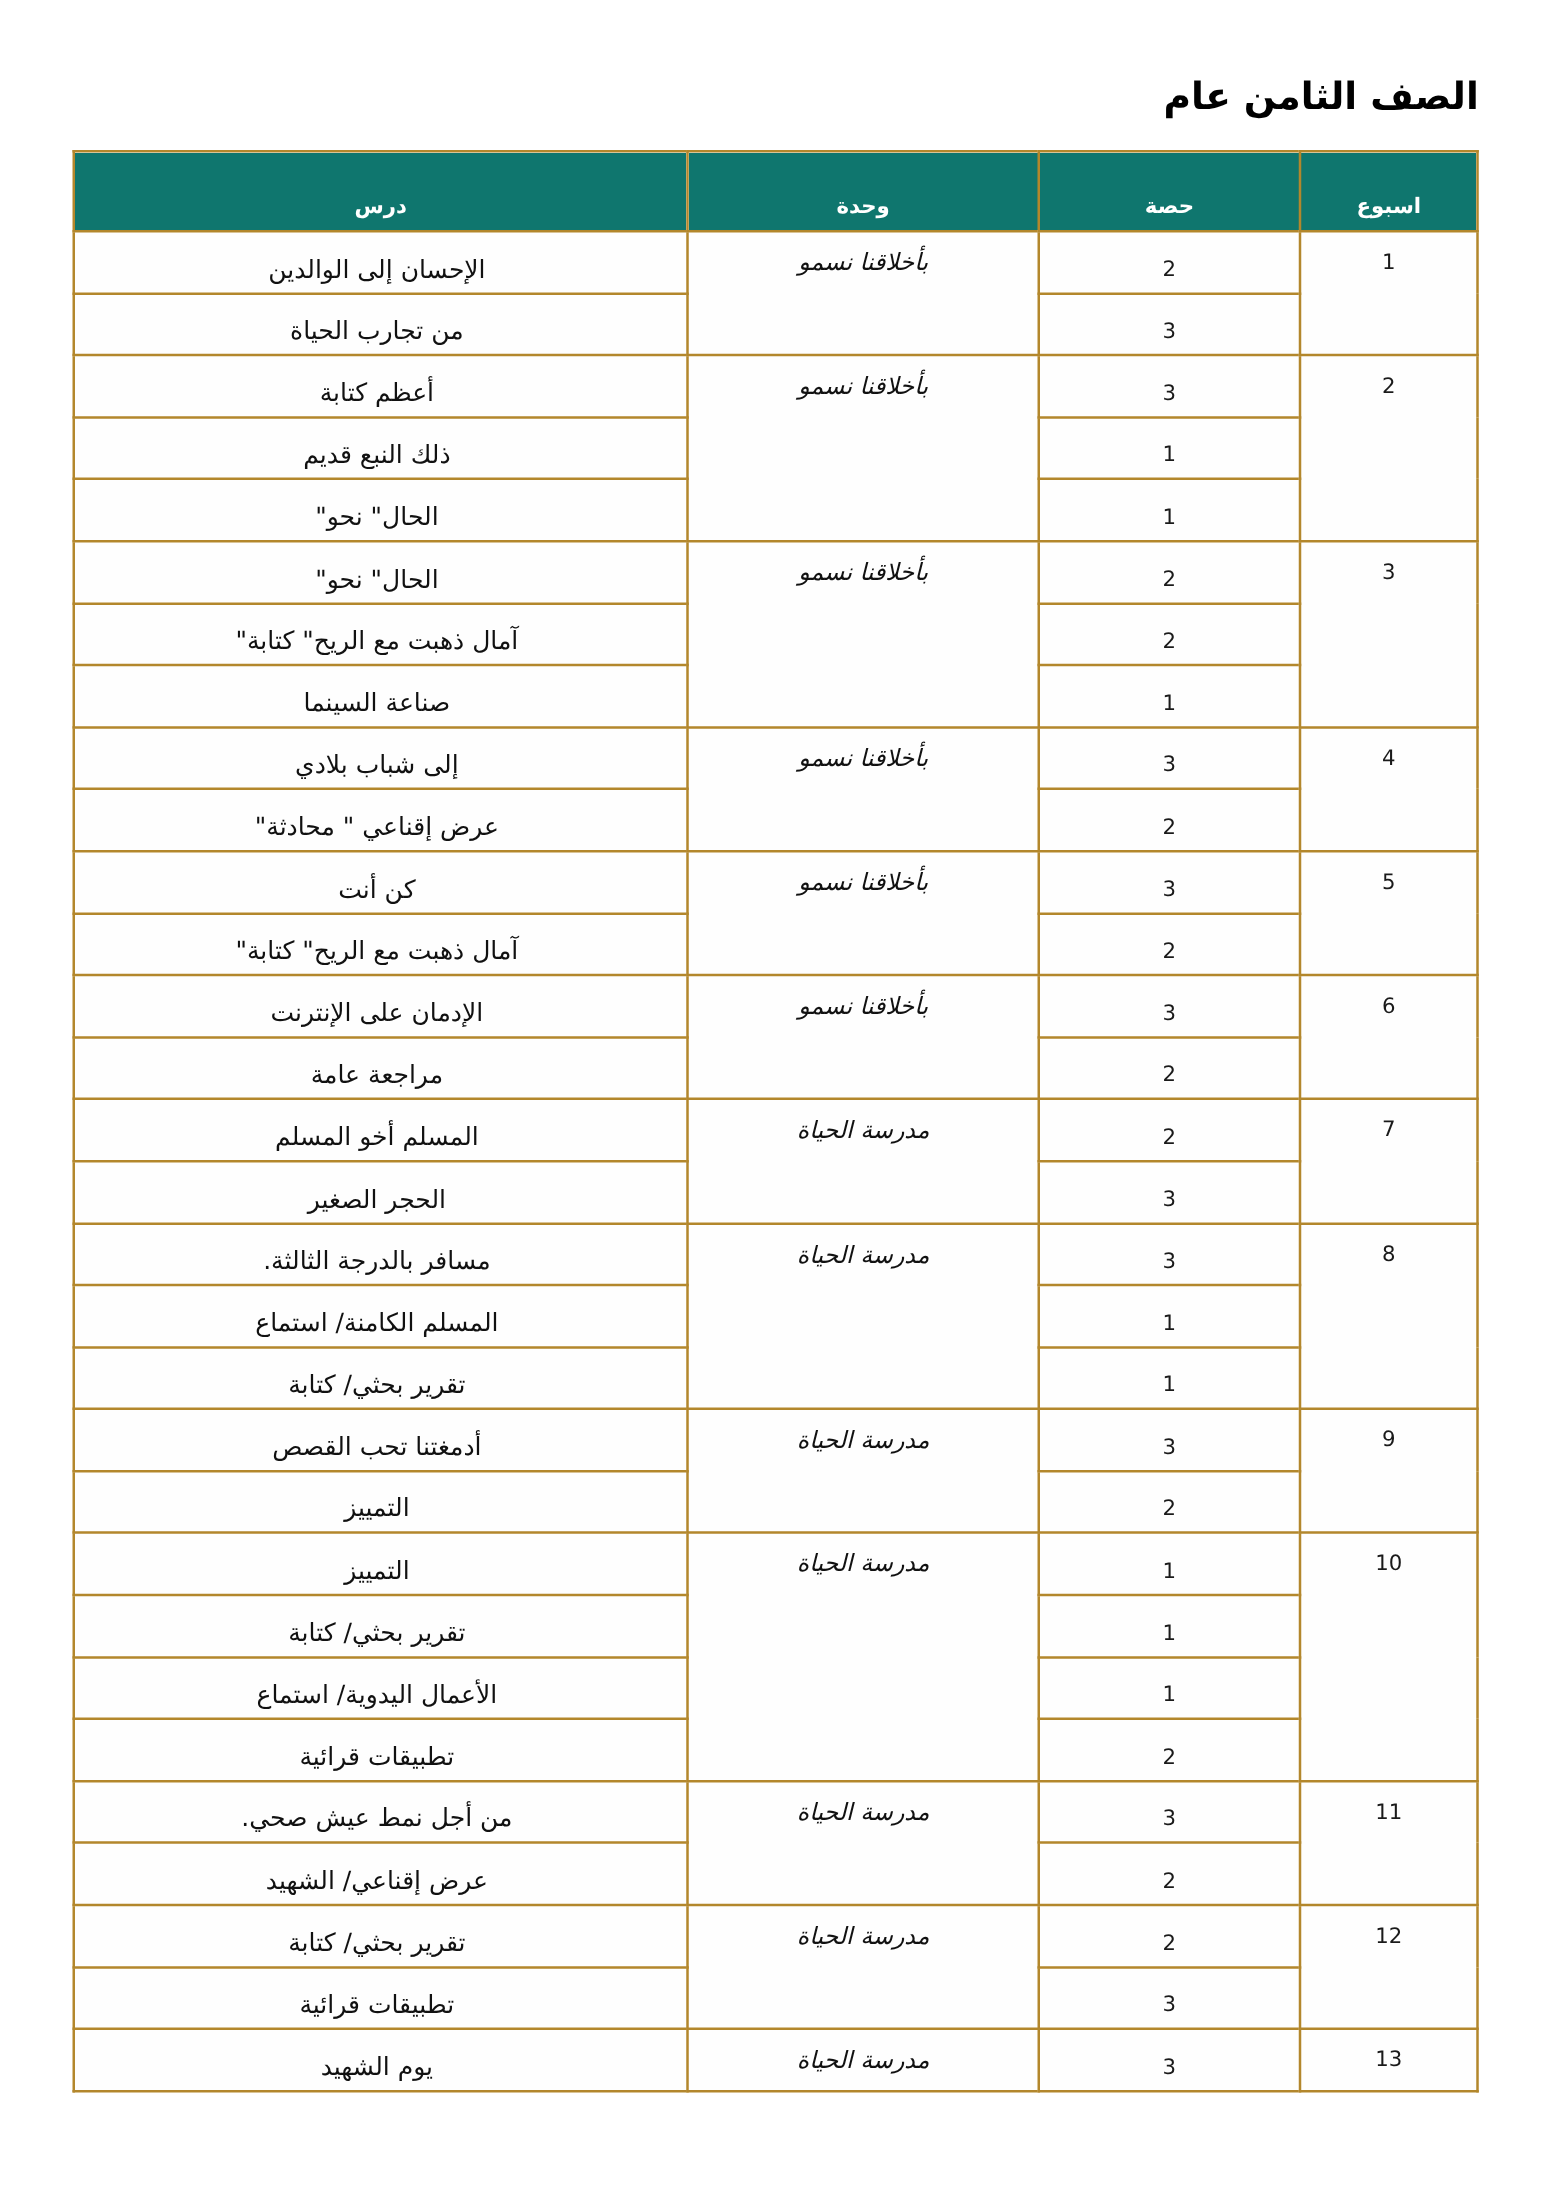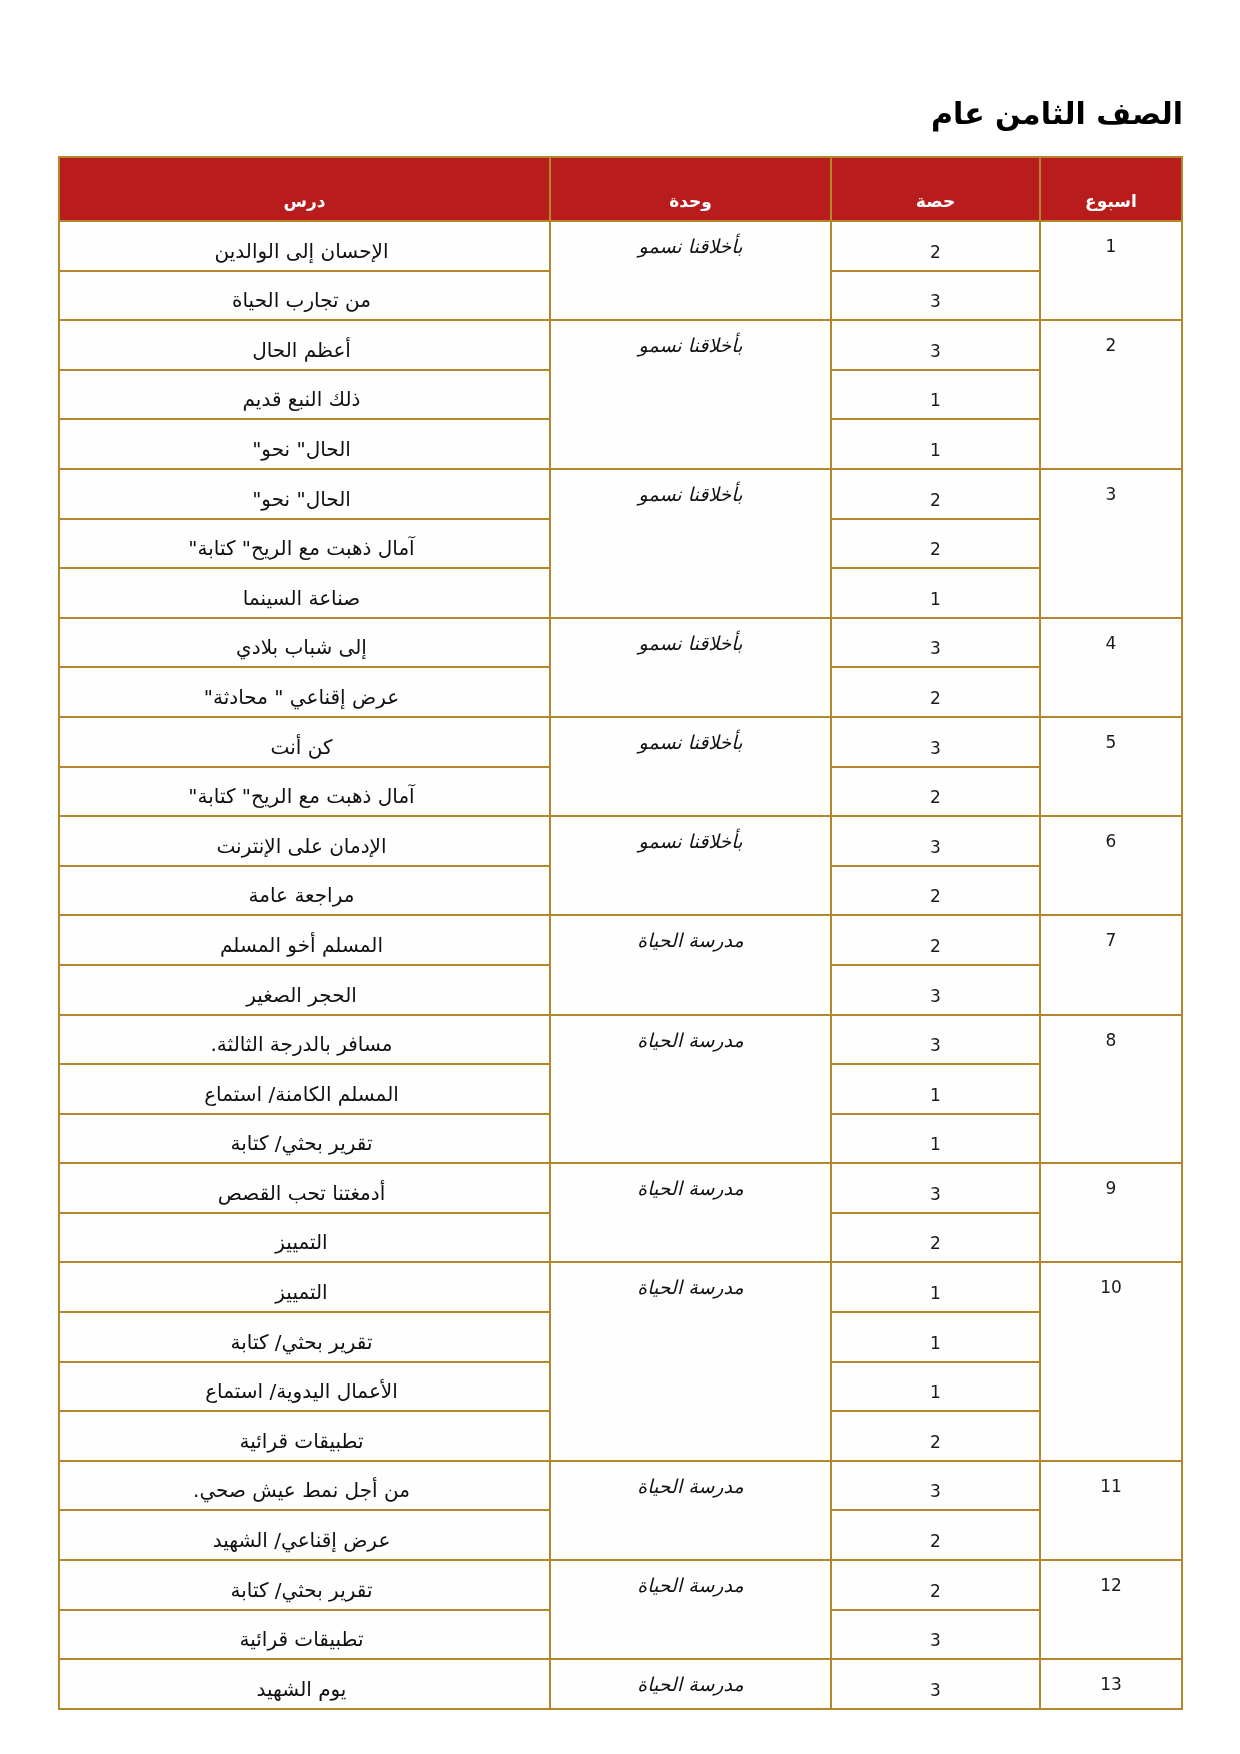--- a/index.html
+++ b/index.html
@@ -11,21 +11,20 @@
     width: 1240px;
     height: 1754px;
     position: relative;
     font-family: "DejaVu Sans", sans-serif;
     color: #141414;
   }
   .page {
     position: absolute;
     inset: 0;
     direction: rtl;
-    margin-top: 36px;
   }
   .doc-title {
     position: absolute;
     top: 60px;
     right: 57px;
     margin: 0;
     font-size: 30px;
     font-weight: 800;
     color: #000000;
     letter-spacing: -0.5px;
@@ -43,21 +42,21 @@
   }
   table.schedule th,
   table.schedule td {
     border: 2px solid #B3872C;
     overflow: hidden;
   }
   thead tr {
     height: 64px;
   }
   th.col-header {
-    background: #b91c1c;
+    background: #0f766e;
     color: #ffffff;
     font-size: 17px;
     font-weight: bold;
     text-align: center;
     vertical-align: bottom;
     padding: 0 4px 9px 4px;
   }
   tbody tr {
     height: 49.6px;
   }
@@ -123,21 +122,21 @@
           <td class="lesson-cell">الإحسان إلى الوالدين</td>
         </tr>
         <tr>
           <td class="period-cell">3</td>
           <td class="lesson-cell">من تجارب الحياة</td>
         </tr>
         <tr>
           <td class="week-cell" rowspan="3">2</td>
           <td class="period-cell">3</td>
           <td class="unit-cell" rowspan="3">بأخلاقنا نسمو</td>
-          <td class="lesson-cell">أعظم الحال</td>
+          <td class="lesson-cell">أعظم كتابة</td>
         </tr>
         <tr>
           <td class="period-cell">1</td>
           <td class="lesson-cell">ذلك النبع قديم</td>
         </tr>
         <tr>
           <td class="period-cell">1</td>
           <td class="lesson-cell">الحال" نحو"</td>
         </tr>
         <tr>

